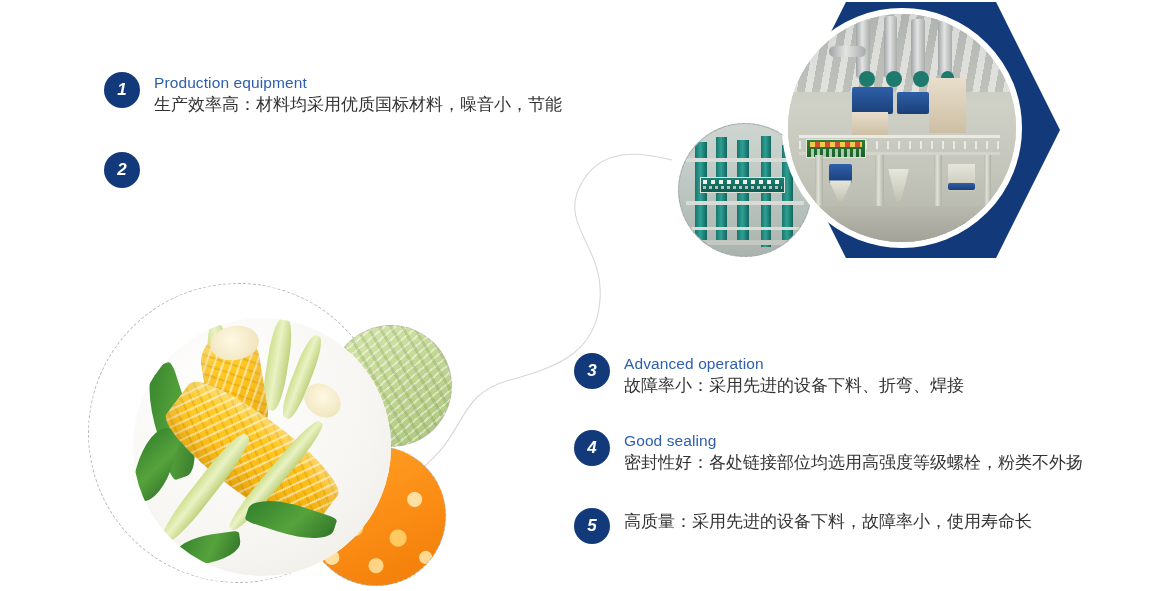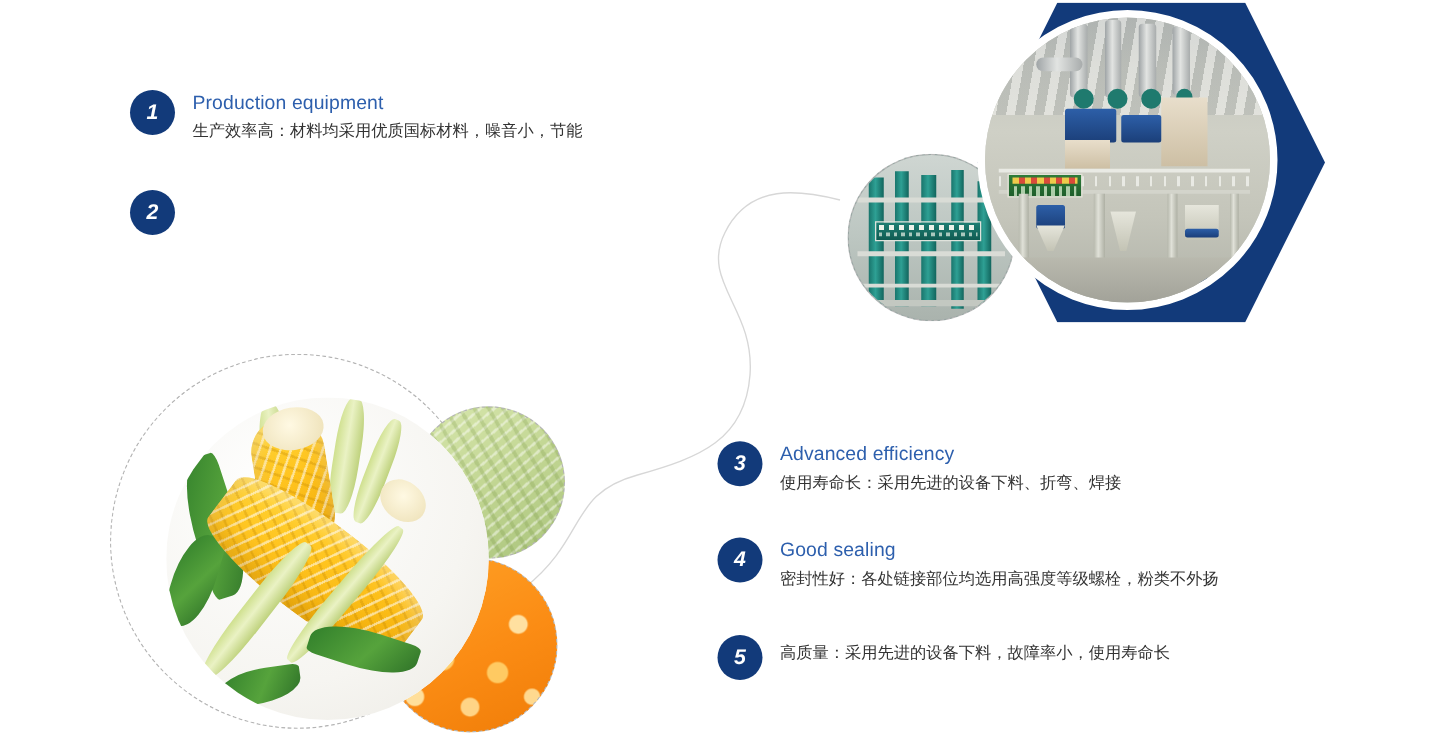--- a/index.html
+++ b/index.html
@@ -29,21 +29,21 @@
   .ftext { margin-left: 14px; padding-top: 1px; }
   .ftitle {
     color: #2d5fad;
     font-size: 15.5px;
     line-height: 19px;
     letter-spacing: 0.1px;
     white-space: nowrap;
   }
   .fdesc {
     color: #333333;
-    font-size: 13px;
+    font-size: 17px;
     line-height: 21px;
     margin-top: 2px;
     white-space: nowrap;
   }
 
   .f1 { left: 104px; top: 72px; }
   .f2 { left: 104px; top: 152px; }
   .f3 { left: 574px; top: 353px; }
   .f4 { left: 574px; top: 430px; }
   .f5 { left: 574px; top: 508px; }
@@ -301,22 +301,22 @@
     </div>
   </div>
 
   <div class="feature f2">
     <div class="badge">2</div>
   </div>
 
   <div class="feature f3">
     <div class="badge">3</div>
     <div class="ftext">
-      <div class="ftitle">Advanced efficiency</div>
-      <div class="fdesc">使用寿命长：采用先进的设备下料、折弯、焊接</div>
+      <div class="ftitle">Advanced operation</div>
+      <div class="fdesc">故障率小：采用先进的设备下料、折弯、焊接</div>
     </div>
   </div>
 
   <div class="feature f4">
     <div class="badge">4</div>
     <div class="ftext">
       <div class="ftitle">Good sealing</div>
       <div class="fdesc">密封性好：各处链接部位均选用高强度等级螺栓，粉类不外扬</div>
     </div>
   </div>

